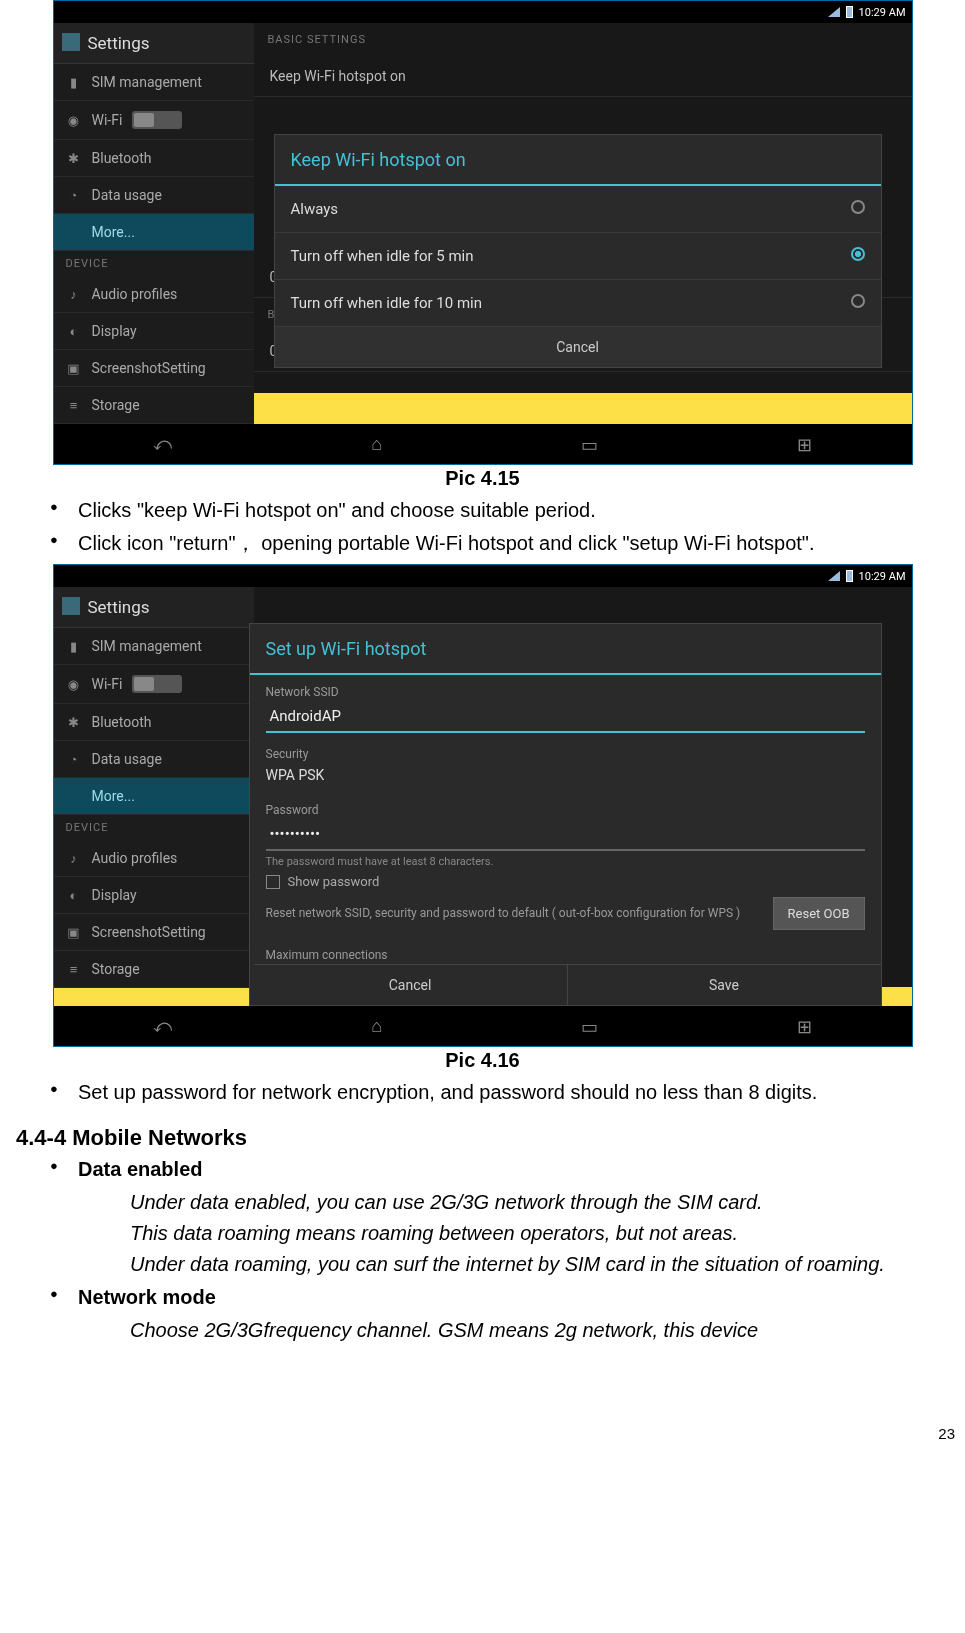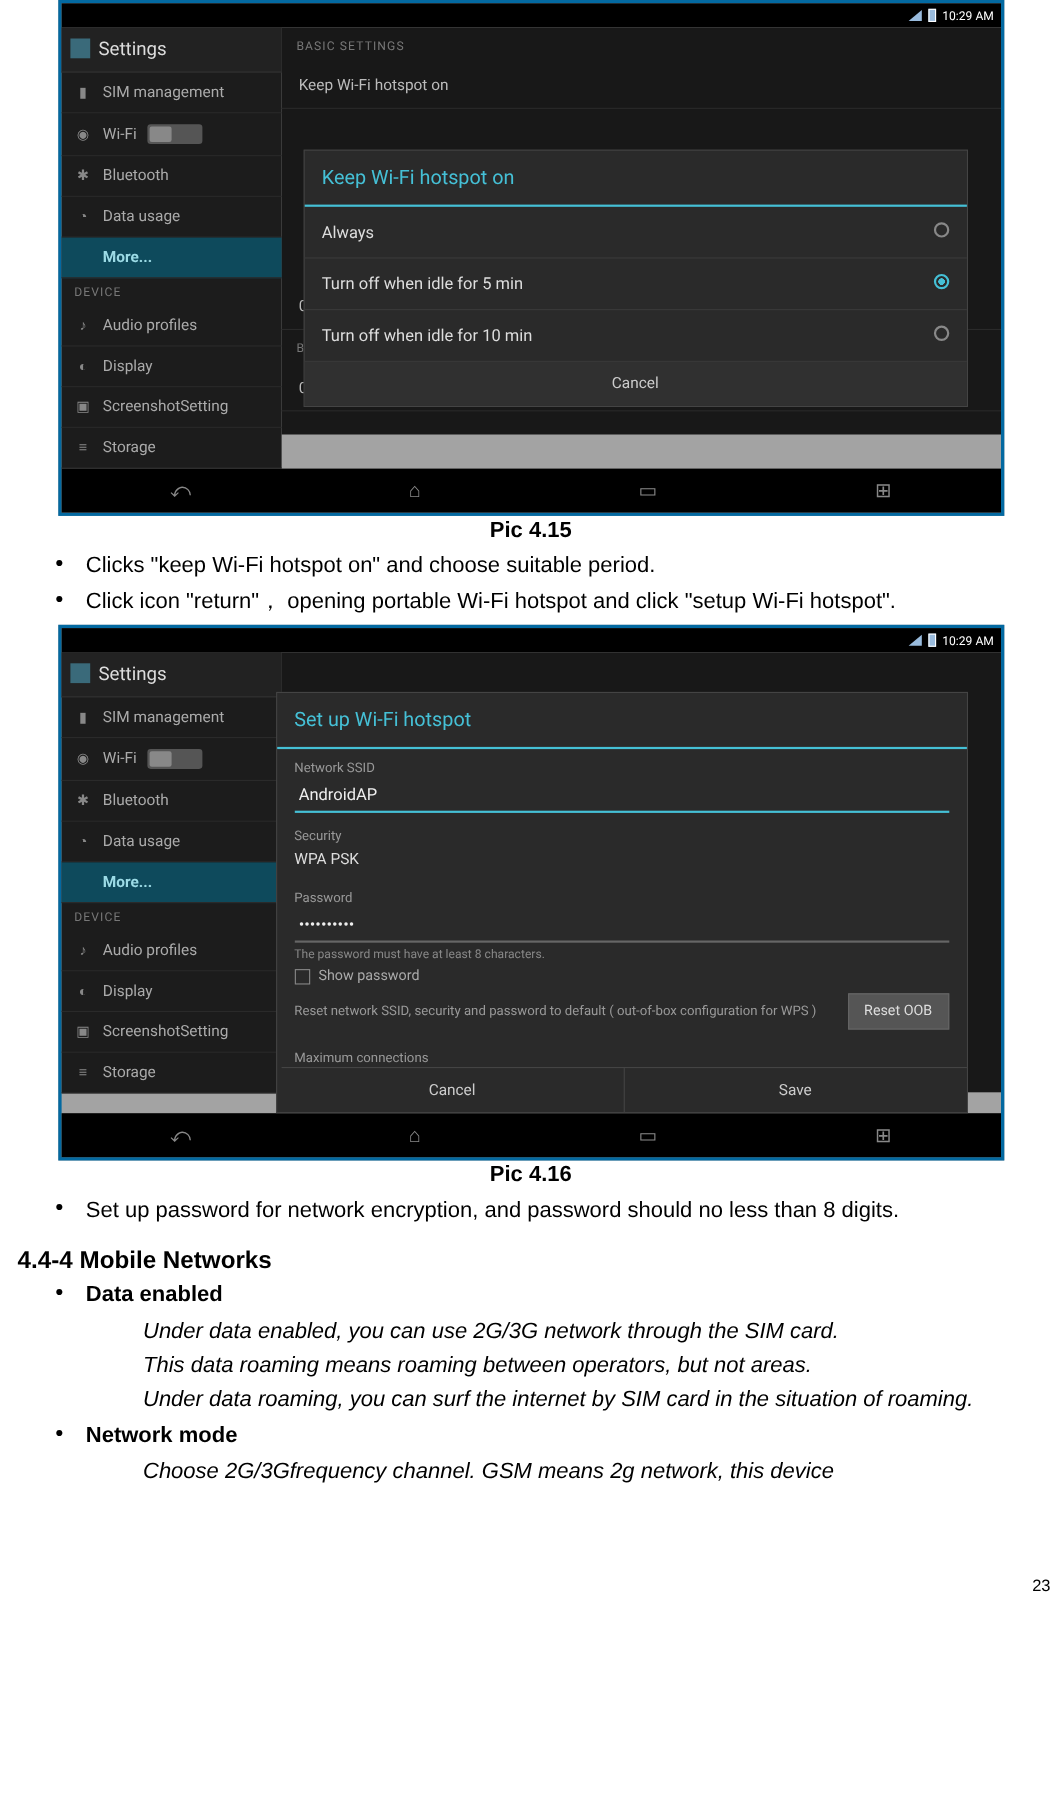--- a/index.html
+++ b/index.html
@@ -1,28 +1,28 @@
 <!DOCTYPE html>
 <html><head>
 <meta charset="utf-8">
 <style>
   * { box-sizing: border-box; margin: 0; padding: 0; }
   body { font-family: Arial, Helvetica, sans-serif; background: #fff; width: 965px; margin: 0 auto; color: #000; font-size: 20px; }
   .page { padding: 0 10px; }
 
   
-  .shot { width: 860px; margin: 0 auto; background: #a3a3a3; color: #c8c8c8; font-family: Roboto, Arial, sans-serif; font-size: 15px; border: 3px solid #0369a1; }
+  .shot { width: 860px; margin: 0 auto; background: #fde047; color: #c8c8c8; font-family: Roboto, Arial, sans-serif; font-size: 15px; border: 1px solid #0369a1; }
   .statusbar { display: flex; justify-content: flex-end; align-items: center; gap: 6px; background: #000; height: 22px; padding: 0 6px; font-size: 11px; color: #fff; }
   .statusbar .sig { display: inline-block; width: 0; height: 0; border-style: solid; border-width: 0 0 10px 12px; border-color: transparent transparent #9bd transparent; }
   .statusbar .batt { width: 7px; height: 12px; background: #9bd; border: 1px solid #fff; }
   .sidebar { float: left; width: 200px; background: #1c1c1c; min-height: 370px; }
   .settings-hdr { display: flex; align-items: flex-start; gap: 8px; padding: 10px 8px; background: #222; border-bottom: 1px solid #333; color: #ddd; font-size: 17px; }
   .settings-hdr .ico { width: 18px; height: 18px; background: #3a6a7a; }
   .side-row { display: flex; align-items: center; gap: 10px; padding: 10px 12px; border-bottom: 1px solid #2a2a2a; color: #aaa; font-size: 14px; }
-  .side-row.sel { background: #0e4a5c; color: #9cdbe6; font-weight: bold; }
+  .side-row.sel { background: #0e4a5c; color: #9cdbe6; }
   .side-label { padding: 6px 12px; color: #777; font-size: 11px; letter-spacing: 1px; }
   .side-ico { width: 16px; height: 16px; display: flex; align-items: center; justify-content: center; color: #888; font-size: 13px; }
   .main { margin-left: 200px; background: #181818; min-height: 370px; }
   .main-section-label { padding: 10px 14px; color: #777; font-size: 11px; letter-spacing: 1px; }
   .main-row { padding: 12px 16px; border-bottom: 1px solid #2a2a2a; color: #bbb; font-size: 14px; }
   .toggle { float: right; width: 50px; height: 18px; background: #555; border-radius: 3px; position: relative; }
   .toggle::after { content: ""; position: absolute; left: 2px; top: 2px; width: 20px; height: 14px; background: #888; border-radius: 2px; }
 
   
   .dialog { position: relative; margin: -290px 30px 0 220px; background: #2a2a2a; border: 1px solid #444; z-index: 5; }

